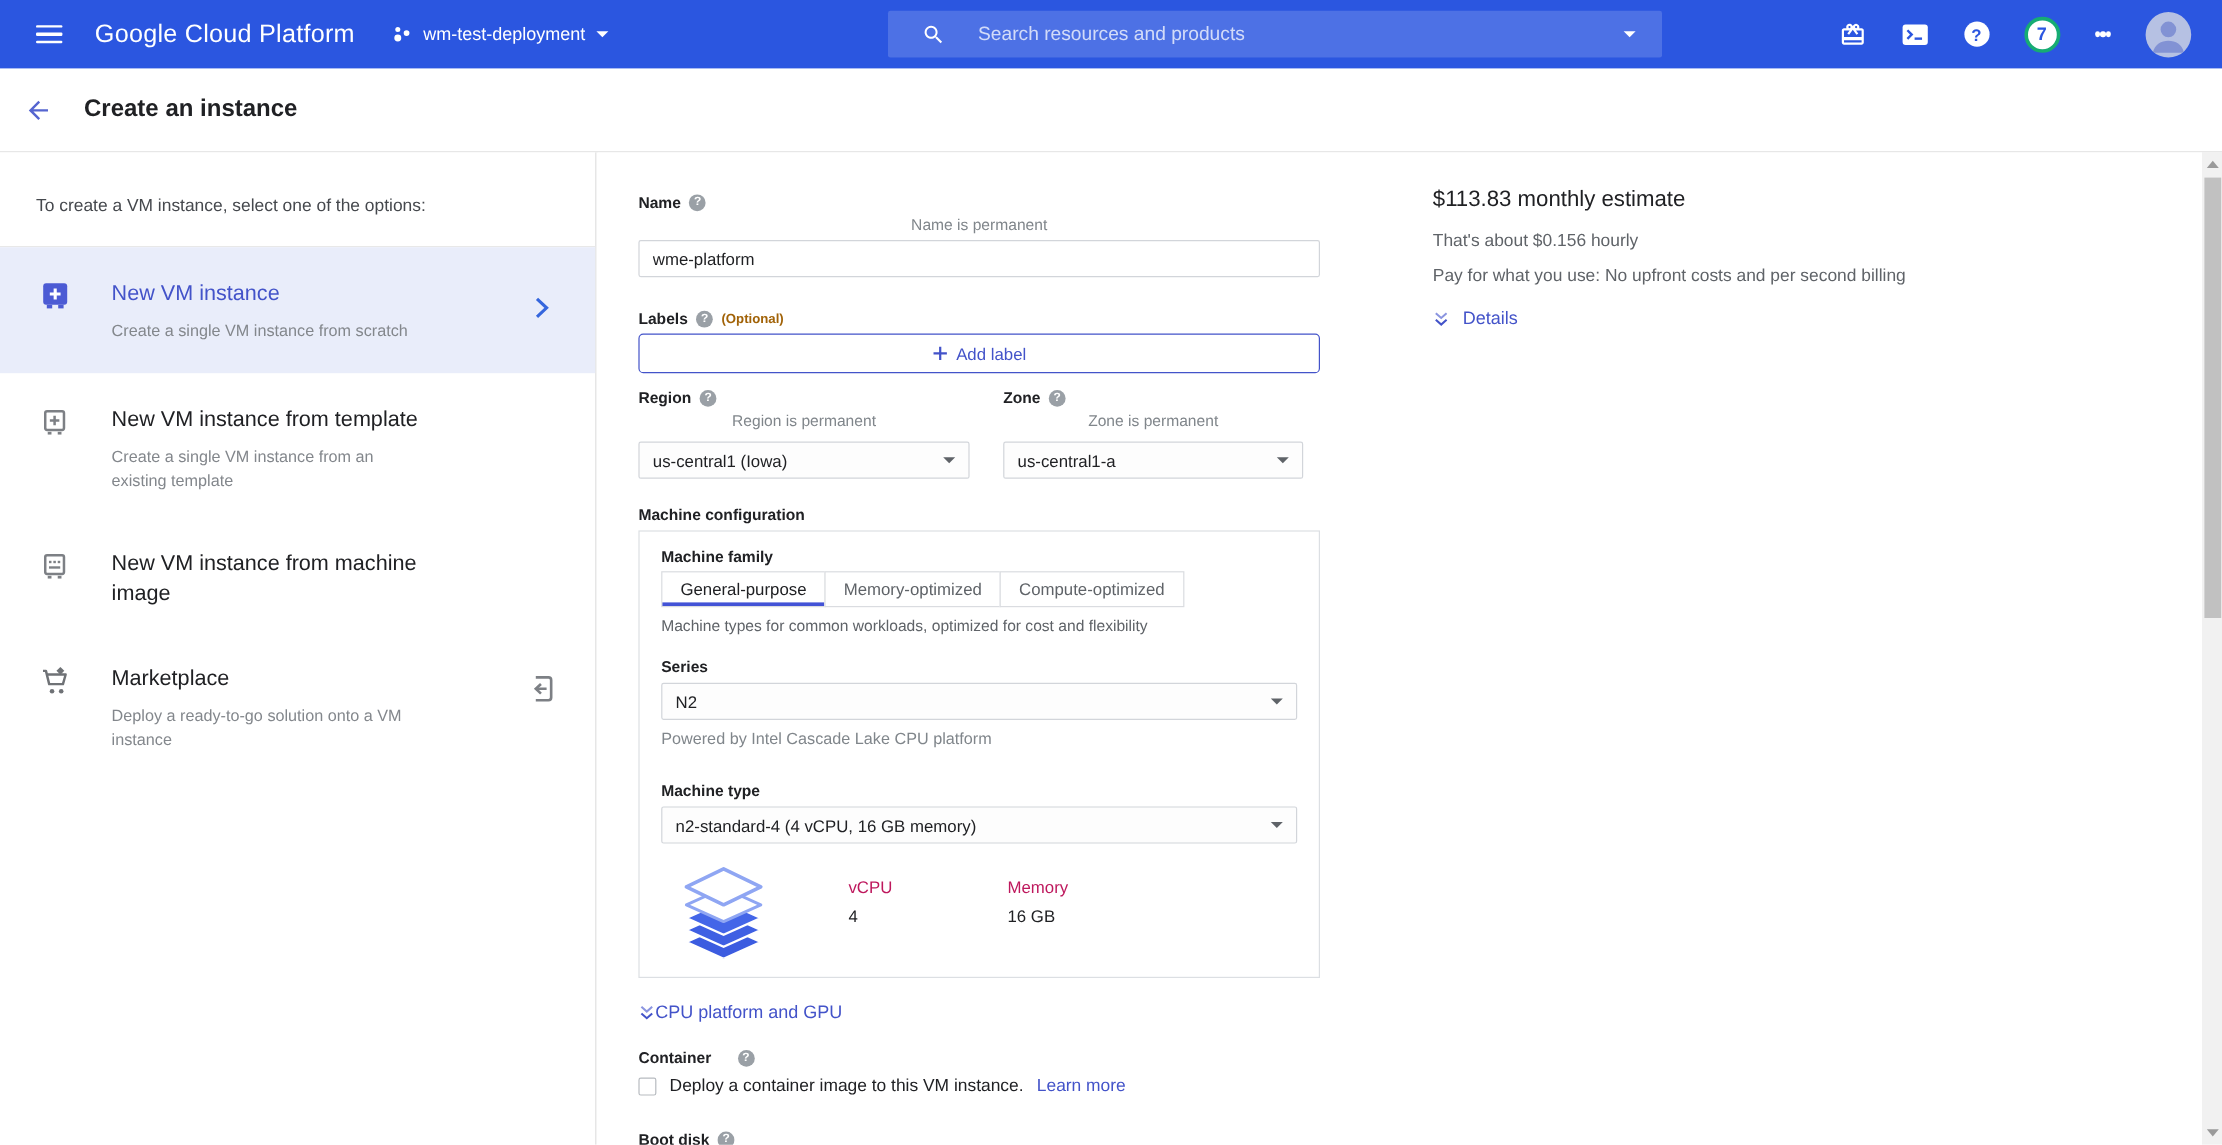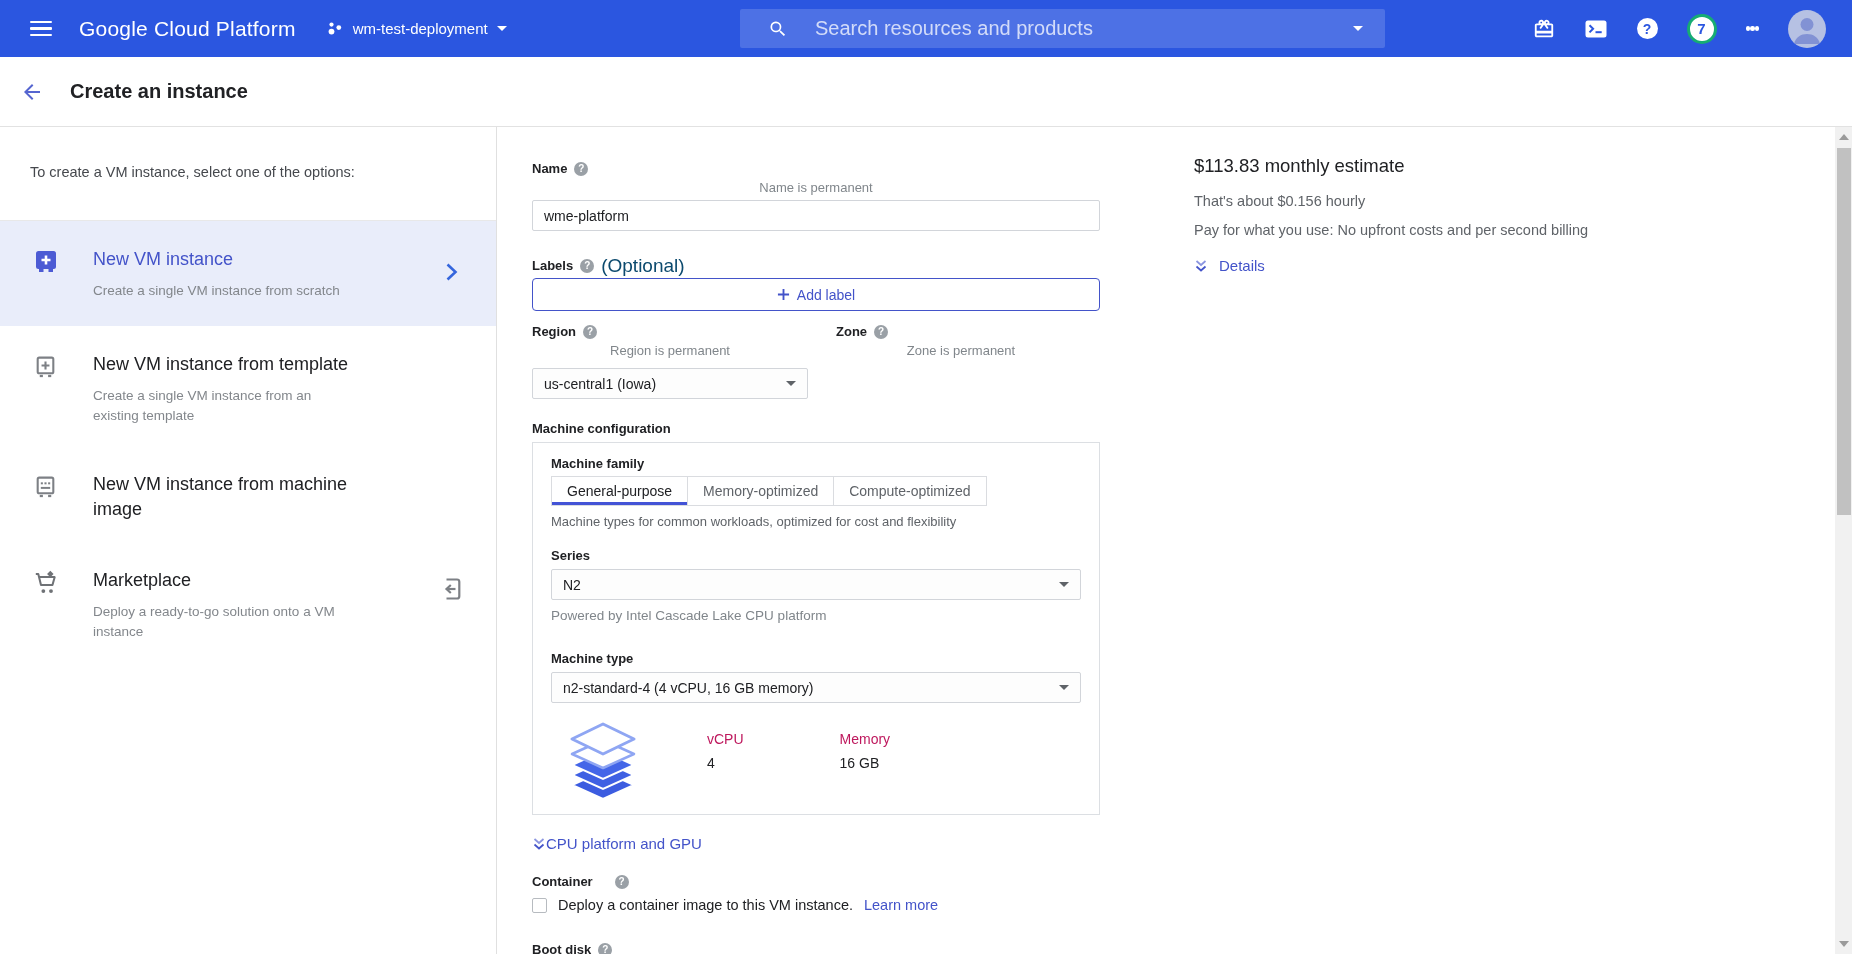--- a/index.html
+++ b/index.html
@@ -7,54 +7,54 @@
 
   
   .topbar { position:absolute; top:0; left:0; width:1852px; height:57px; background:#2b56e0; display:flex; align-items:center; z-index:10; }
   .hamburger { margin-left:30px; width:22px; cursor:pointer; }
   .hamburger span { display:block; height:2.4px; background:#fff; margin:4px 0; border-radius:1px; }
   .brand { color:#fff; font-size:21px; margin-left:27px; letter-spacing:.2px; white-space:nowrap; cursor:pointer; }
   .project { display:flex; align-items:center; margin-left:30px; color:#fff; font-size:15px; gap:9px; cursor:pointer; }
   .caret-down { width:0; height:0; border-left:5px solid transparent; border-right:5px solid transparent; border-top:5px solid currentColor; display:inline-block; }
   .searchbar { position:absolute; left:740px; top:9px; width:645px; height:39px; background:rgba(255,255,255,0.16); border-radius:2px; display:flex; align-items:center; color:#fff; }
   .searchbar .sicon { margin-left:28px; flex:none; }
-  .searchbar input { background:transparent; border:none; outline:none; color:#fff; font-size:20px; margin-left:27px; width:440px; font-family:"Liberation Sans", sans-serif; }
+  .searchbar input { background:transparent; border:none; outline:none; color:#fff; font-size:16px; margin-left:27px; width:440px; font-family:"Liberation Sans", sans-serif; }
   .searchbar input::placeholder { color:rgba(255,255,255,0.75); }
   .searchbar .caret-down { margin-left:auto; margin-right:22px; cursor:pointer; }
   .tb-right { position:absolute; right:0; top:0; height:57px; display:flex; align-items:center; padding-right:26px; gap:29px; }
   .tb-ic { cursor:pointer; display:flex; align-items:center; justify-content:center; }
   .q-top { width:21px; height:21px; border-radius:50%; background:#fff; color:#2b56e0; font-size:14px; font-weight:700; display:flex; align-items:center; justify-content:center; }
   .q-top::after { content:"?"; }
   .notif { width:30px; height:30px; border-radius:50%; background:#fff; border:3px solid #16ac73; color:#2b56e0; font-size:15px; font-weight:700; display:flex; align-items:center; justify-content:center; }
   .dots span { display:block; width:4.5px; height:4.5px; border-radius:50%; background:#fff; margin:2.6px 0; }
   .avatar { width:38px; height:38px; border-radius:50%; background:#b6c1e3; overflow:hidden; display:flex; align-items:flex-end; justify-content:center; }
 
   
   .pageheader { position:absolute; top:57px; left:0; width:1852px; height:70px; background:#fff; border-bottom:1px solid #e2e2e2; display:flex; align-items:center; }
   .backbtn { margin-left:20px; cursor:pointer; display:flex; }
   .pagetitle { margin-left:26px; font-size:20px; color:#202124; }
 
   
   .sidebar { position:absolute; top:127px; left:0; width:497px; height:827px; background:#fff; border-right:1px solid #e0e0e0; }
-  .intro { padding:37px 40px 40px 30px; font-size:14.5px; color:#45484d; border-bottom:1px solid #e8e8e8; }
+  .intro { padding:37px 40px 25px 30px; font-size:14.5px; color:#45484d; border-bottom:1px solid #e8e8e8; }
   .option { position:relative; padding:26px 60px 20px 93px; cursor:pointer; }
   .option .o-icon { position:absolute; left:33px; top:28px; }
   .option.selected { background:#e9edfa; padding-bottom:25px; }
   .o-title { font-size:18px; color:#202124; line-height:25px; max-width:285px; }
   .option.selected .o-title { color:#4353c9; }
   .o-sub { margin-top:9px; font-size:13.5px; color:#83878c; line-height:20px; max-width:250px; }
   .option.selected .o-sub { max-width:310px; }
   .o-chev { position:absolute; right:38px; top:50%; transform:translateY(-50%); }
   .mk-exit { position:absolute; right:33px; top:34px; cursor:pointer; }
 
   
   .main { position:absolute; left:498px; top:127px; width:1337px; height:827px; background:#fff; }
   .form-col { position:absolute; left:34px; top:0; width:568px; }
   .flabel { display:flex; align-items:center; gap:7px; font-size:13px; font-weight:700; color:#202124; line-height:16px; }
-  .flabel .opt { font-weight:400; color:#0c4a6e; font-size:19px; }
+  .flabel .opt { font-weight:700; color:#a16207; font-size:11px; }
   .q { width:14px; height:14px; border-radius:50%; background:#9aa0a6; color:#fff; font-size:10px; font-weight:700; display:inline-flex; align-items:center; justify-content:center; flex:none; }
   .q::after { content:"?"; }
   .fhint { margin-top:3px; font-size:13px; color:#80868b; line-height:16px;text-align:center; }
   .textinput { margin-top:4px; width:100%; height:31px; border:1px solid #d2d5da; border-radius:2px; font-size:14px; color:#202124; padding:0 11px; font-family:"Liberation Sans", sans-serif; background:#fff; }
   .mt-name { margin-top:34px; }
   .mt-labels { margin-top:27px; }
   .addlabel { margin-top:4px; height:33px; border:1.5px solid #4353c9; border-radius:4px; display:flex; align-items:center; justify-content:center; gap:7px; color:#4353c9; font-size:14px; cursor:pointer; background:#fff; }
   .grid2 { margin-top:13px; display:grid; grid-template-columns:276px 250px; column-gap:28px; }
   .select { margin-top:9px; height:31px; border:1px solid #d2d5da; border-radius:2px; background:#fdfdfd; display:flex; align-items:center; padding:0 28px 0 11px; font-size:14px; color:#202124; position:relative; cursor:pointer; }
   .select .caret-down { position:absolute; right:11px; color:#5f6368; }
@@ -263,20 +263,24 @@
           <span>us-central1 (Iowa)</span>
           <span class="caret-down"></span>
         </div>
       </div>
       <div>
         <div class="flabel">
           <span>Zone</span>
           <span class="q"></span>
         </div>
         <div class="fhint">Zone is permanent</div>
+        <div class="select">
+          <span>us-central1-a</span>
+          <span class="caret-down"></span>
+        </div>
       </div>
     </div>
 
     <div class="flabel mc-title">
       <span>Machine configuration</span>
     </div>
 
     <div class="mcard">
       <div class="flabel">
         <span>Machine family</span>

